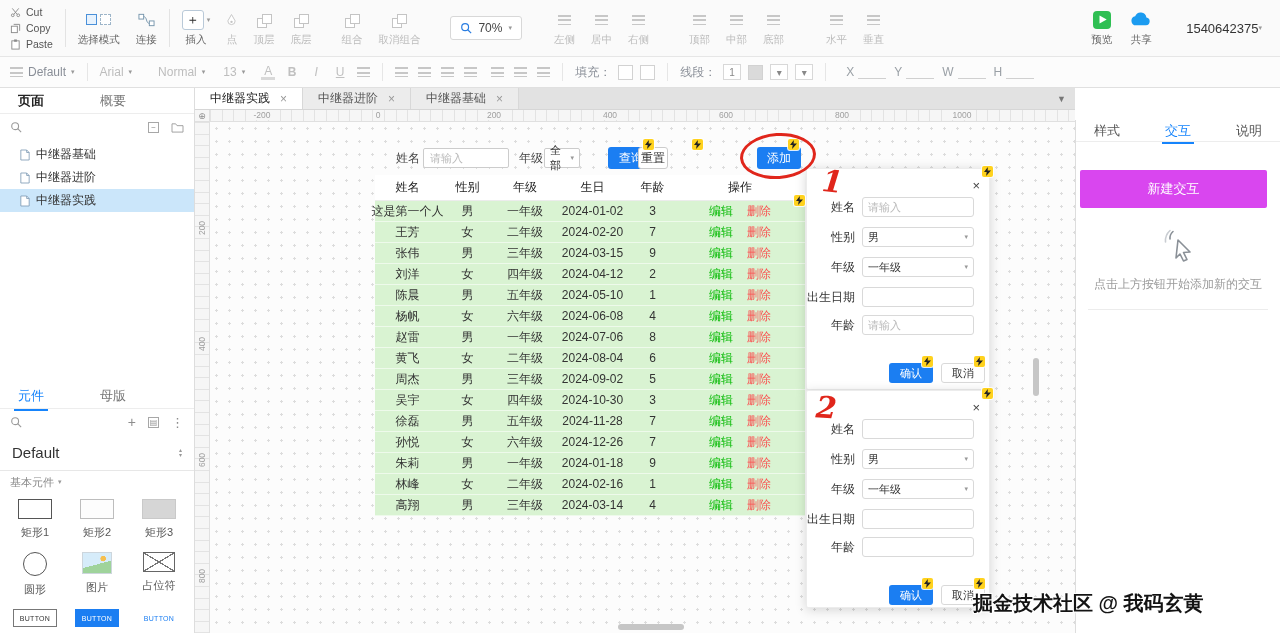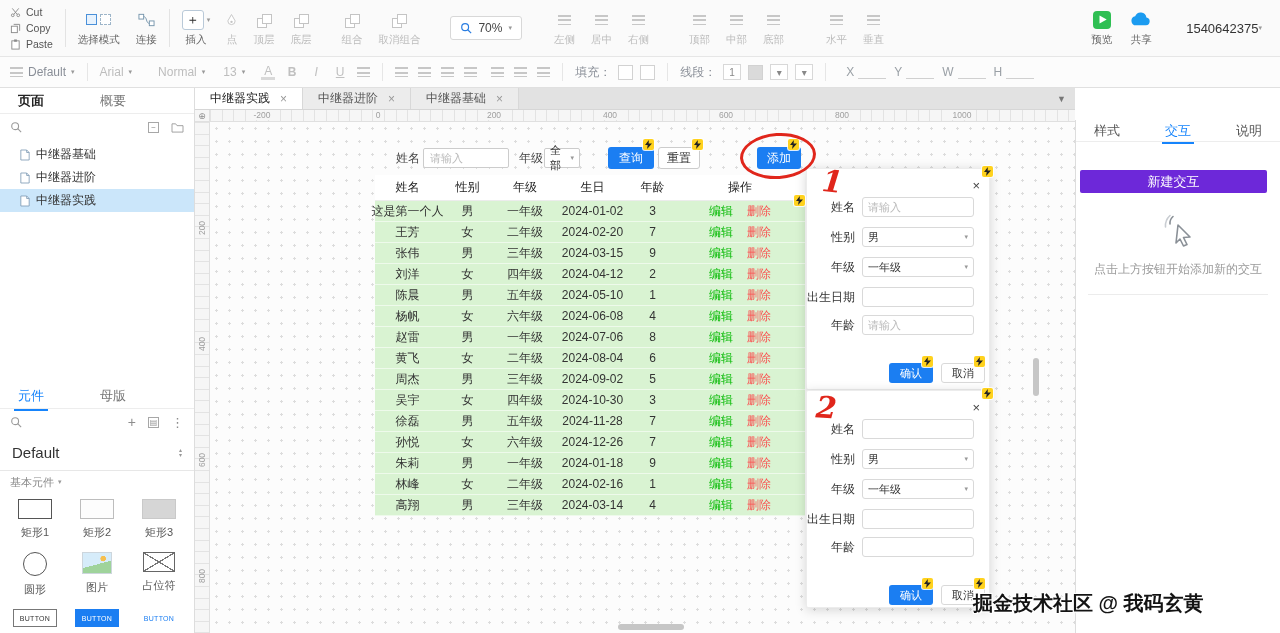--- a/index.html
+++ b/index.html
@@ -169,21 +169,21 @@
                 border-radius:50%; transform:rotate(-4deg); z-index:8; }
   .ann-1 { left:612px; top:42px; font-size:30px; transform:rotate(6deg); }
   .ann-2 { left:606px; top:268px; font-size:30px; transform:rotate(4deg); }
 
   
   .right-panel { position:absolute; right:0; top:88px; width:205px; bottom:0; background:#fff; border-left:1px solid #ddd;margin-top:32px; }
   .insp-tabs { height:22px; display:flex; align-items:center; justify-content:space-between; padding:0 18px;
                font-size:13px; color:#555; border-bottom:1px solid #ededed; }
   .insp-tabs .active { color:#1684fc; position:relative; }
   .insp-tabs .active::after { content:""; position:absolute; left:-3px; right:-3px; bottom:-4px; height:2px; background:#1684fc; }
-  .new-interaction { display:block; margin:28px 13px 0 4px; width:calc(100% - 17px); height:23px; background:#6d28d9;
+  .new-interaction { display:block; margin:28px 13px 0 4px; width:calc(100% - 17px); height:38px; background:#d946ef;
                      color:#fff; border:none; border-radius:2px; font-size:13px; font-family:Liberation Sans, sans-serif; }
   .click-hint { margin-top:20px; display:flex; flex-direction:column; align-items:center; gap:8px; }
   .hint-text { font-size:12px; color:#9b9b9b; }
   .insp-divider { margin:16px 12px 0; border-top:1px solid #ececec; }
 
   .watermark { position:absolute; left:973px; top:590px; font-size:20px; font-weight:700; color:#141414; z-index:20;
                text-shadow:-1px -1px 0 #fff,1px -1px 0 #fff,-1px 1px 0 #fff,1px 1px 0 #fff,0 0 4px #fff; white-space:nowrap; }
 </style>
 </head>
 <body>
@@ -590,21 +590,21 @@
     <div class="sheet">
 
       <span class="clabel" style="left:186px; top:25px">姓名</span>
       <input class="cinput" style="left: 213px; top: 26px; width: 86px;" placeholder="请输入">
       <span class="clabel" style="left:309px; top:25px">年级</span>
       <div class="cselect" style="left:334px; top:26px; width:36px">
         <span>全部</span>
         <span class="caret">▾</span>
       </div>
       <div class="cbtn primary" style="left:398px; top:25px; width:46px">查询</div>
-      <div class="cbtn plain" style="left:448px; top:25px; width:42px">重置</div>
+      <div class="cbtn plain" style="left:428px; top:25px; width:30px">重置</div>
       <div class="cbtn primary" style="left:547px; top:25px; width:44px">添加</div>
       <span class="bolt" style="left:433px; top:17px"></span>
       <span class="bolt" style="left:482px; top:17px"></span>
       <span class="bolt" style="left:578px; top:17px"></span>
       <div class="ann-circle"></div>
 
       <div class="table">
         <div class="thead tgrid">
 
         <span>姓名</span>

